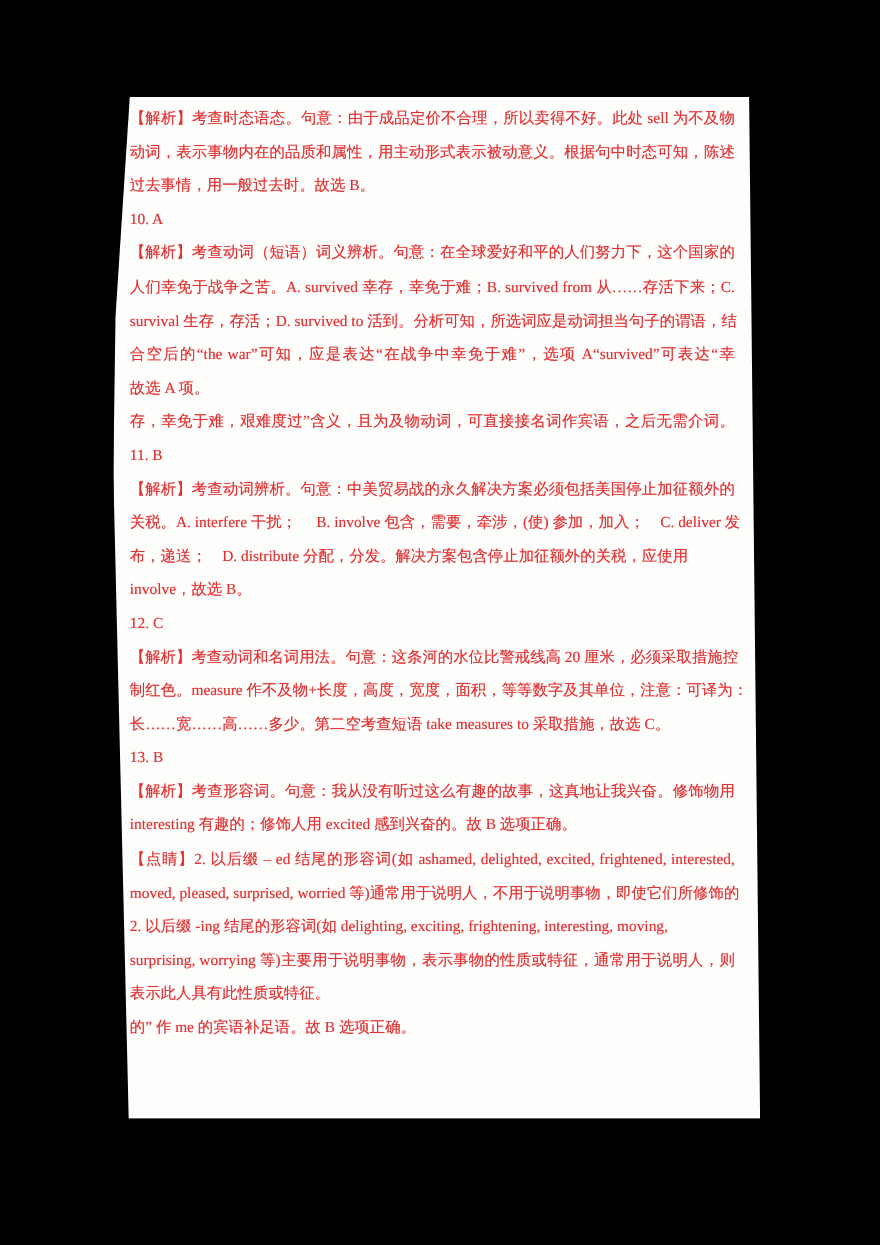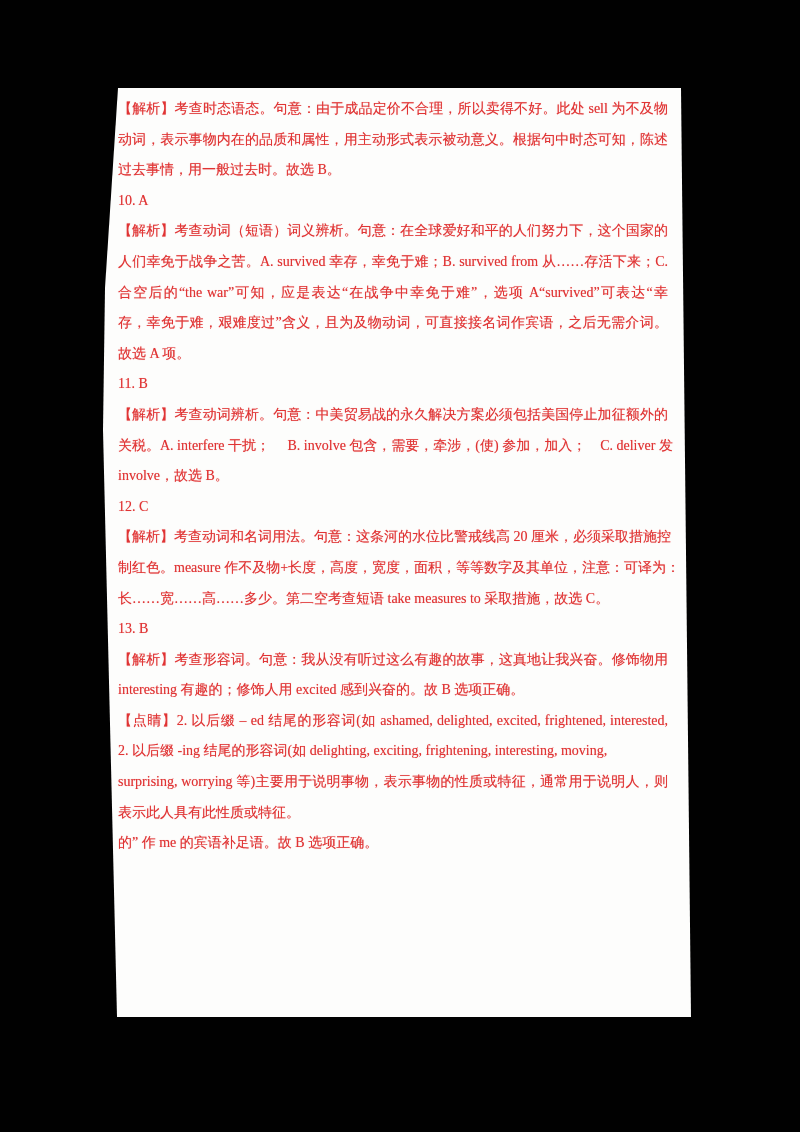--- a/index.html
+++ b/index.html
@@ -57,34 +57,37 @@
 
 <div class="canvas">
   <div class="paper">
     <div class="textblock">
       <div class="line fill">【解析】考查时态语态。句意：由于成品定价不合理，所以卖得不好。此处 sell 为不及物</div>
       <div class="line fill">动词，表示事物内在的品质和属性，用主动形式表示被动意义。根据句中时态可知，陈述</div>
       <div class="line end">过去事情，用一般过去时。故选 B。</div>
       <div class="line end">10. A</div>
       <div class="line fill">【解析】考查动词（短语）词义辨析。句意：在全球爱好和平的人们努力下，这个国家的</div>
       <div class="line fill">人们幸免于战争之苦。A. survived 幸存，幸免于难；B. survived from 从……存活下来；C.</div>
+      <div class="line fill">survival 生存，存活；D. survived to 活到。分析可知，所选词应是动词担当句子的谓语，结</div>
       <div class="line fill">合空后的“the war”可知，应是表达“在战争中幸免于难”，选项 A“survived”可表达“幸</div>
+      <div class="line end">故选 A 项。</div>
       <div class="line fill">存，幸免于难，艰难度过”含义，且为及物动词，可直接接名词作宾语，之后无需介词。</div>
-      <div class="line end">故选 A 项。</div>
       <div class="line end">11. B</div>
       <div class="line fill">【解析】考查动词辨析。句意：中美贸易战的永久解决方案必须包括美国停止加征额外的</div>
       <div class="line fill">关税。A. interfere 干扰；　 B. involve 包含，需要，牵涉，(使) 参加，加入；　C. deliver 发</div>
+      <div class="line end">布，递送；　D. distribute 分配，分发。解决方案包含停止加征额外的关税，应使用</div>
       <div class="line end">involve，故选 B。</div>
       <div class="line end">12. C</div>
       <div class="line fill">【解析】考查动词和名词用法。句意：这条河的水位比警戒线高 20 厘米，必须采取措施控</div>
       <div class="line fill">制红色。measure 作不及物+长度，高度，宽度，面积，等等数字及其单位，注意：可译为：</div>
       <div class="line end">长……宽……高……多少。第二空考查短语 take measures to 采取措施，故选 C。</div>
       <div class="line end">13. B</div>
       <div class="line fill">【解析】考查形容词。句意：我从没有听过这么有趣的故事，这真地让我兴奋。修饰物用</div>
       <div class="line end">interesting 有趣的；修饰人用 excited 感到兴奋的。故 B 选项正确。</div>
       <div class="line fill">【点睛】2. 以后缀 – ed 结尾的形容词(如 ashamed, delighted, excited, frightened, interested,</div>
+      <div class="line fill">moved, pleased, surprised, worried 等)通常用于说明人，不用于说明事物，即使它们所修饰的</div>
       <div class="line end">2. 以后缀 -ing 结尾的形容词(如 delighting, exciting, frightening, interesting, moving,</div>
       <div class="line fill">surprising, worrying 等)主要用于说明事物，表示事物的性质或特征，通常用于说明人，则</div>
       <div class="line end">表示此人具有此性质或特征。</div>
       <div class="line end">的” 作 me 的宾语补足语。故 B 选项正确。</div>
     </div>
   </div>
 </div>
 
 </body></html>

